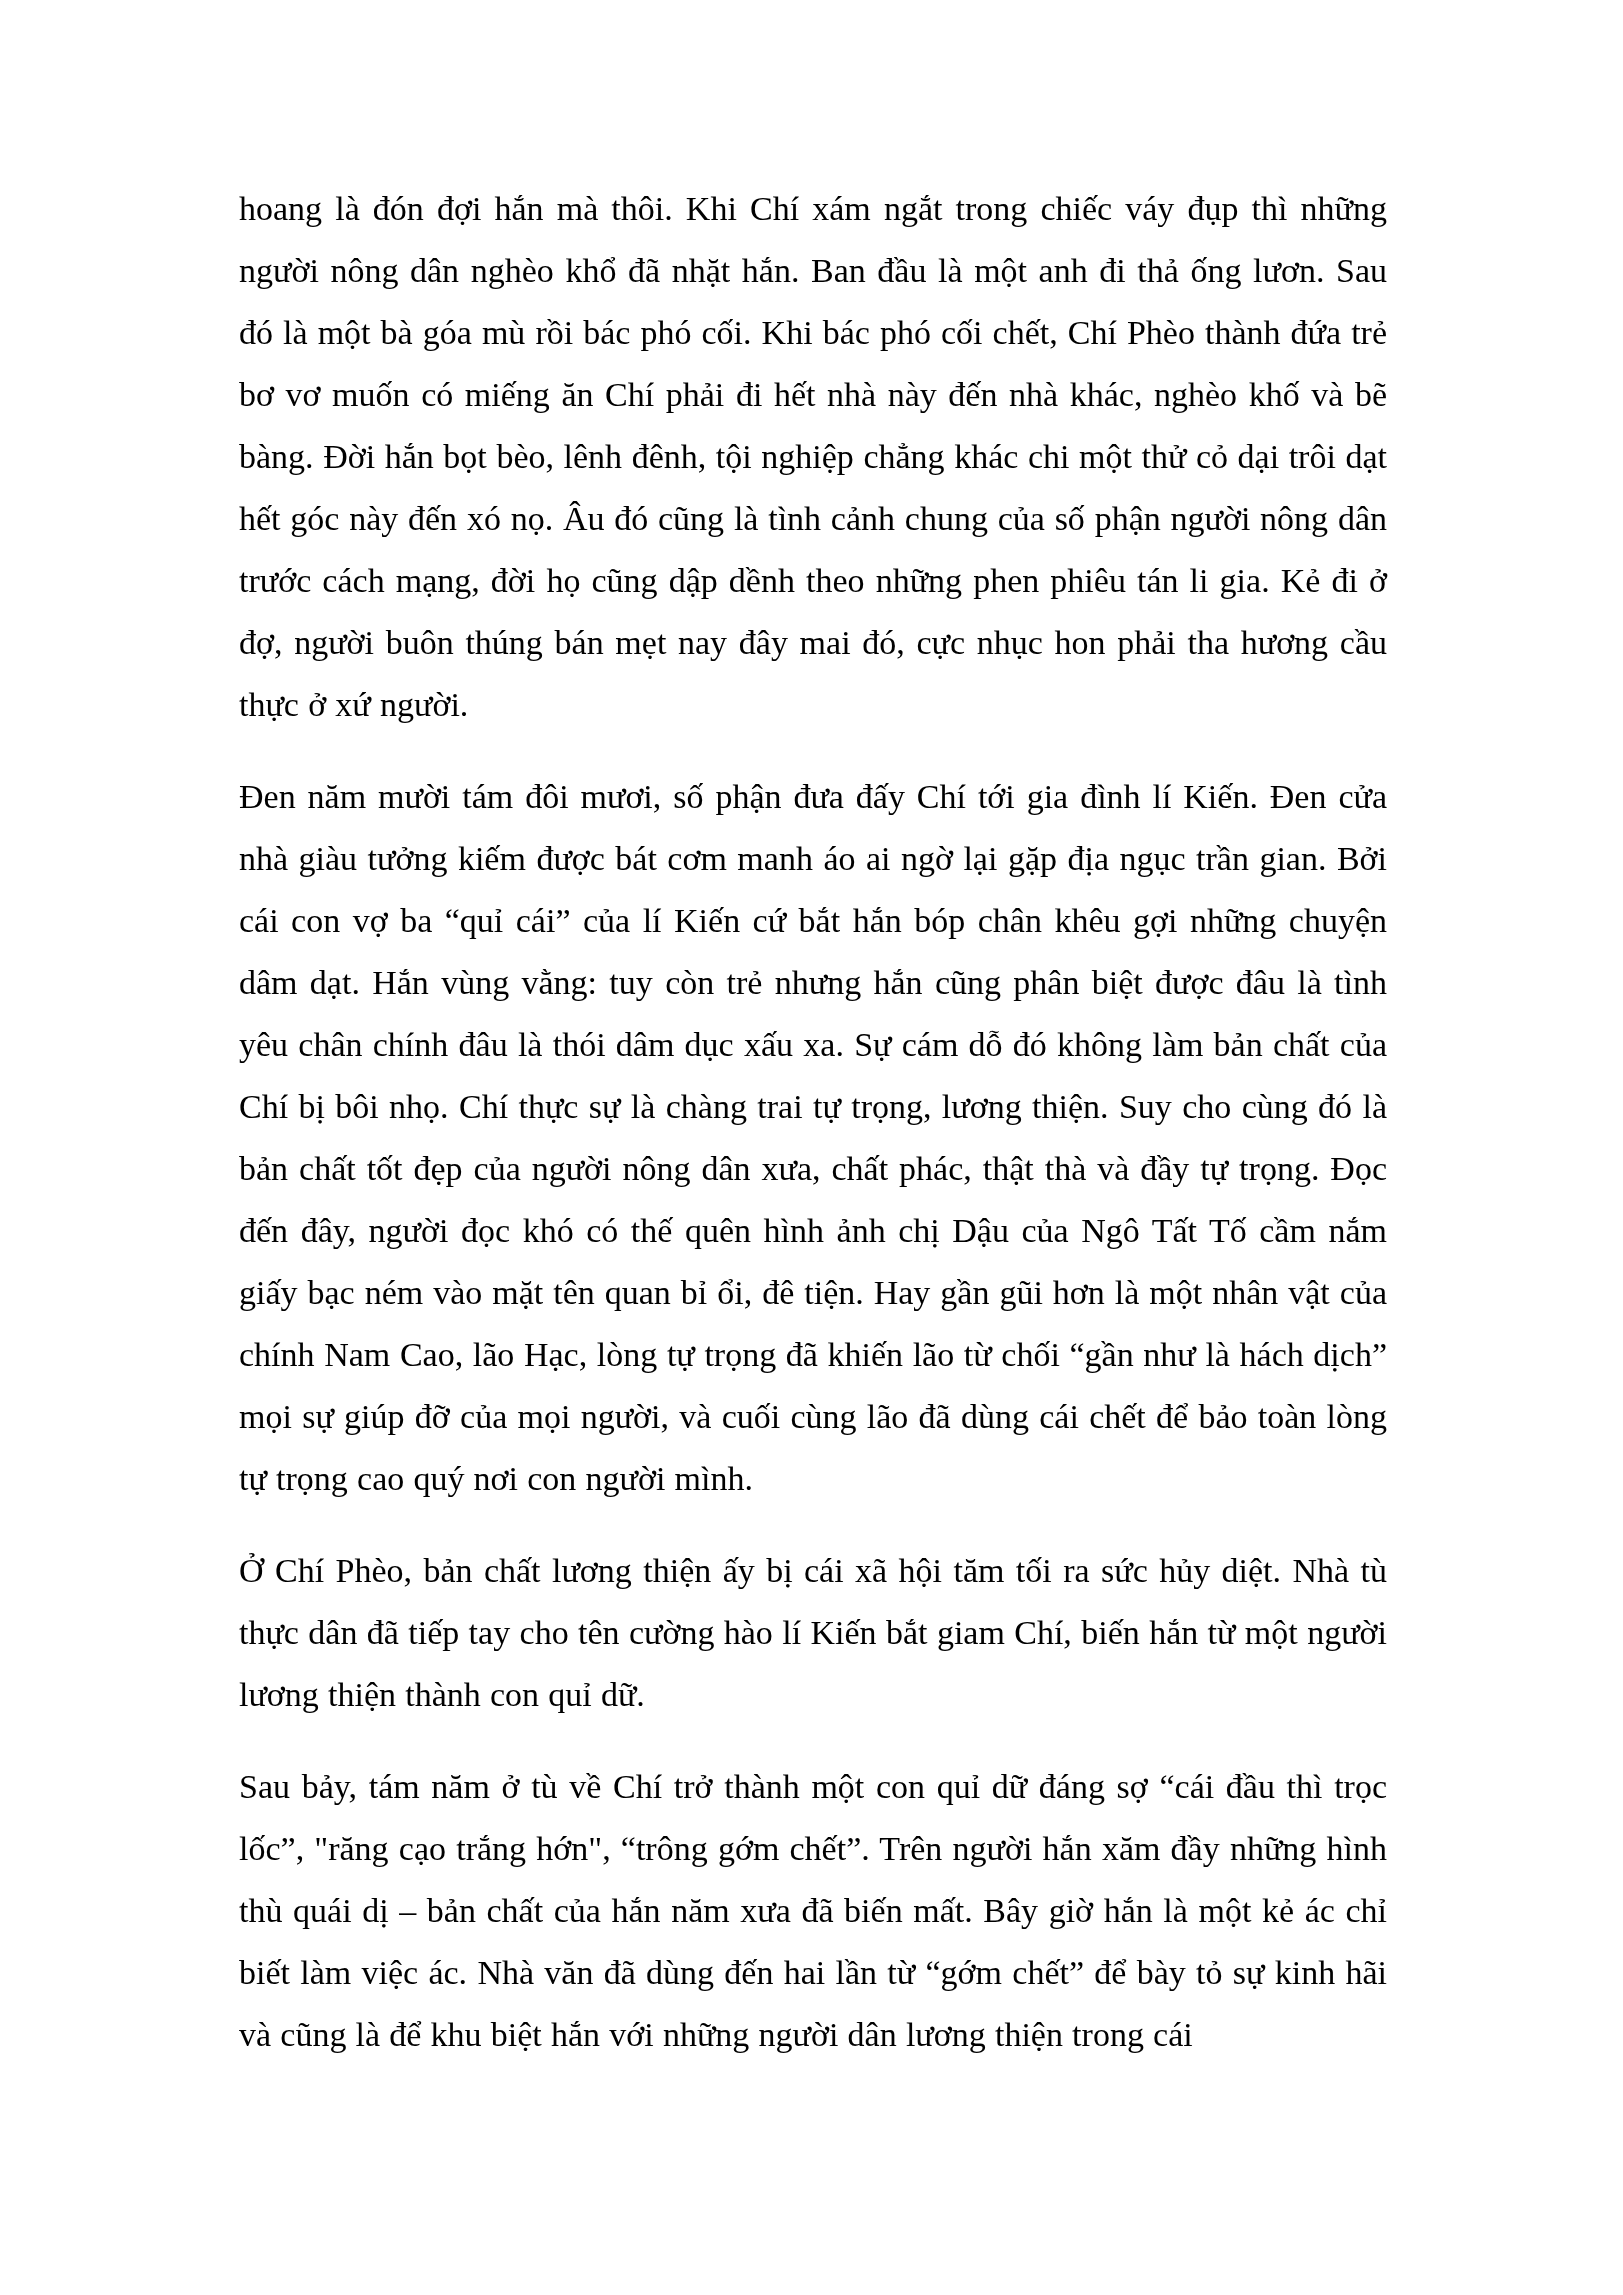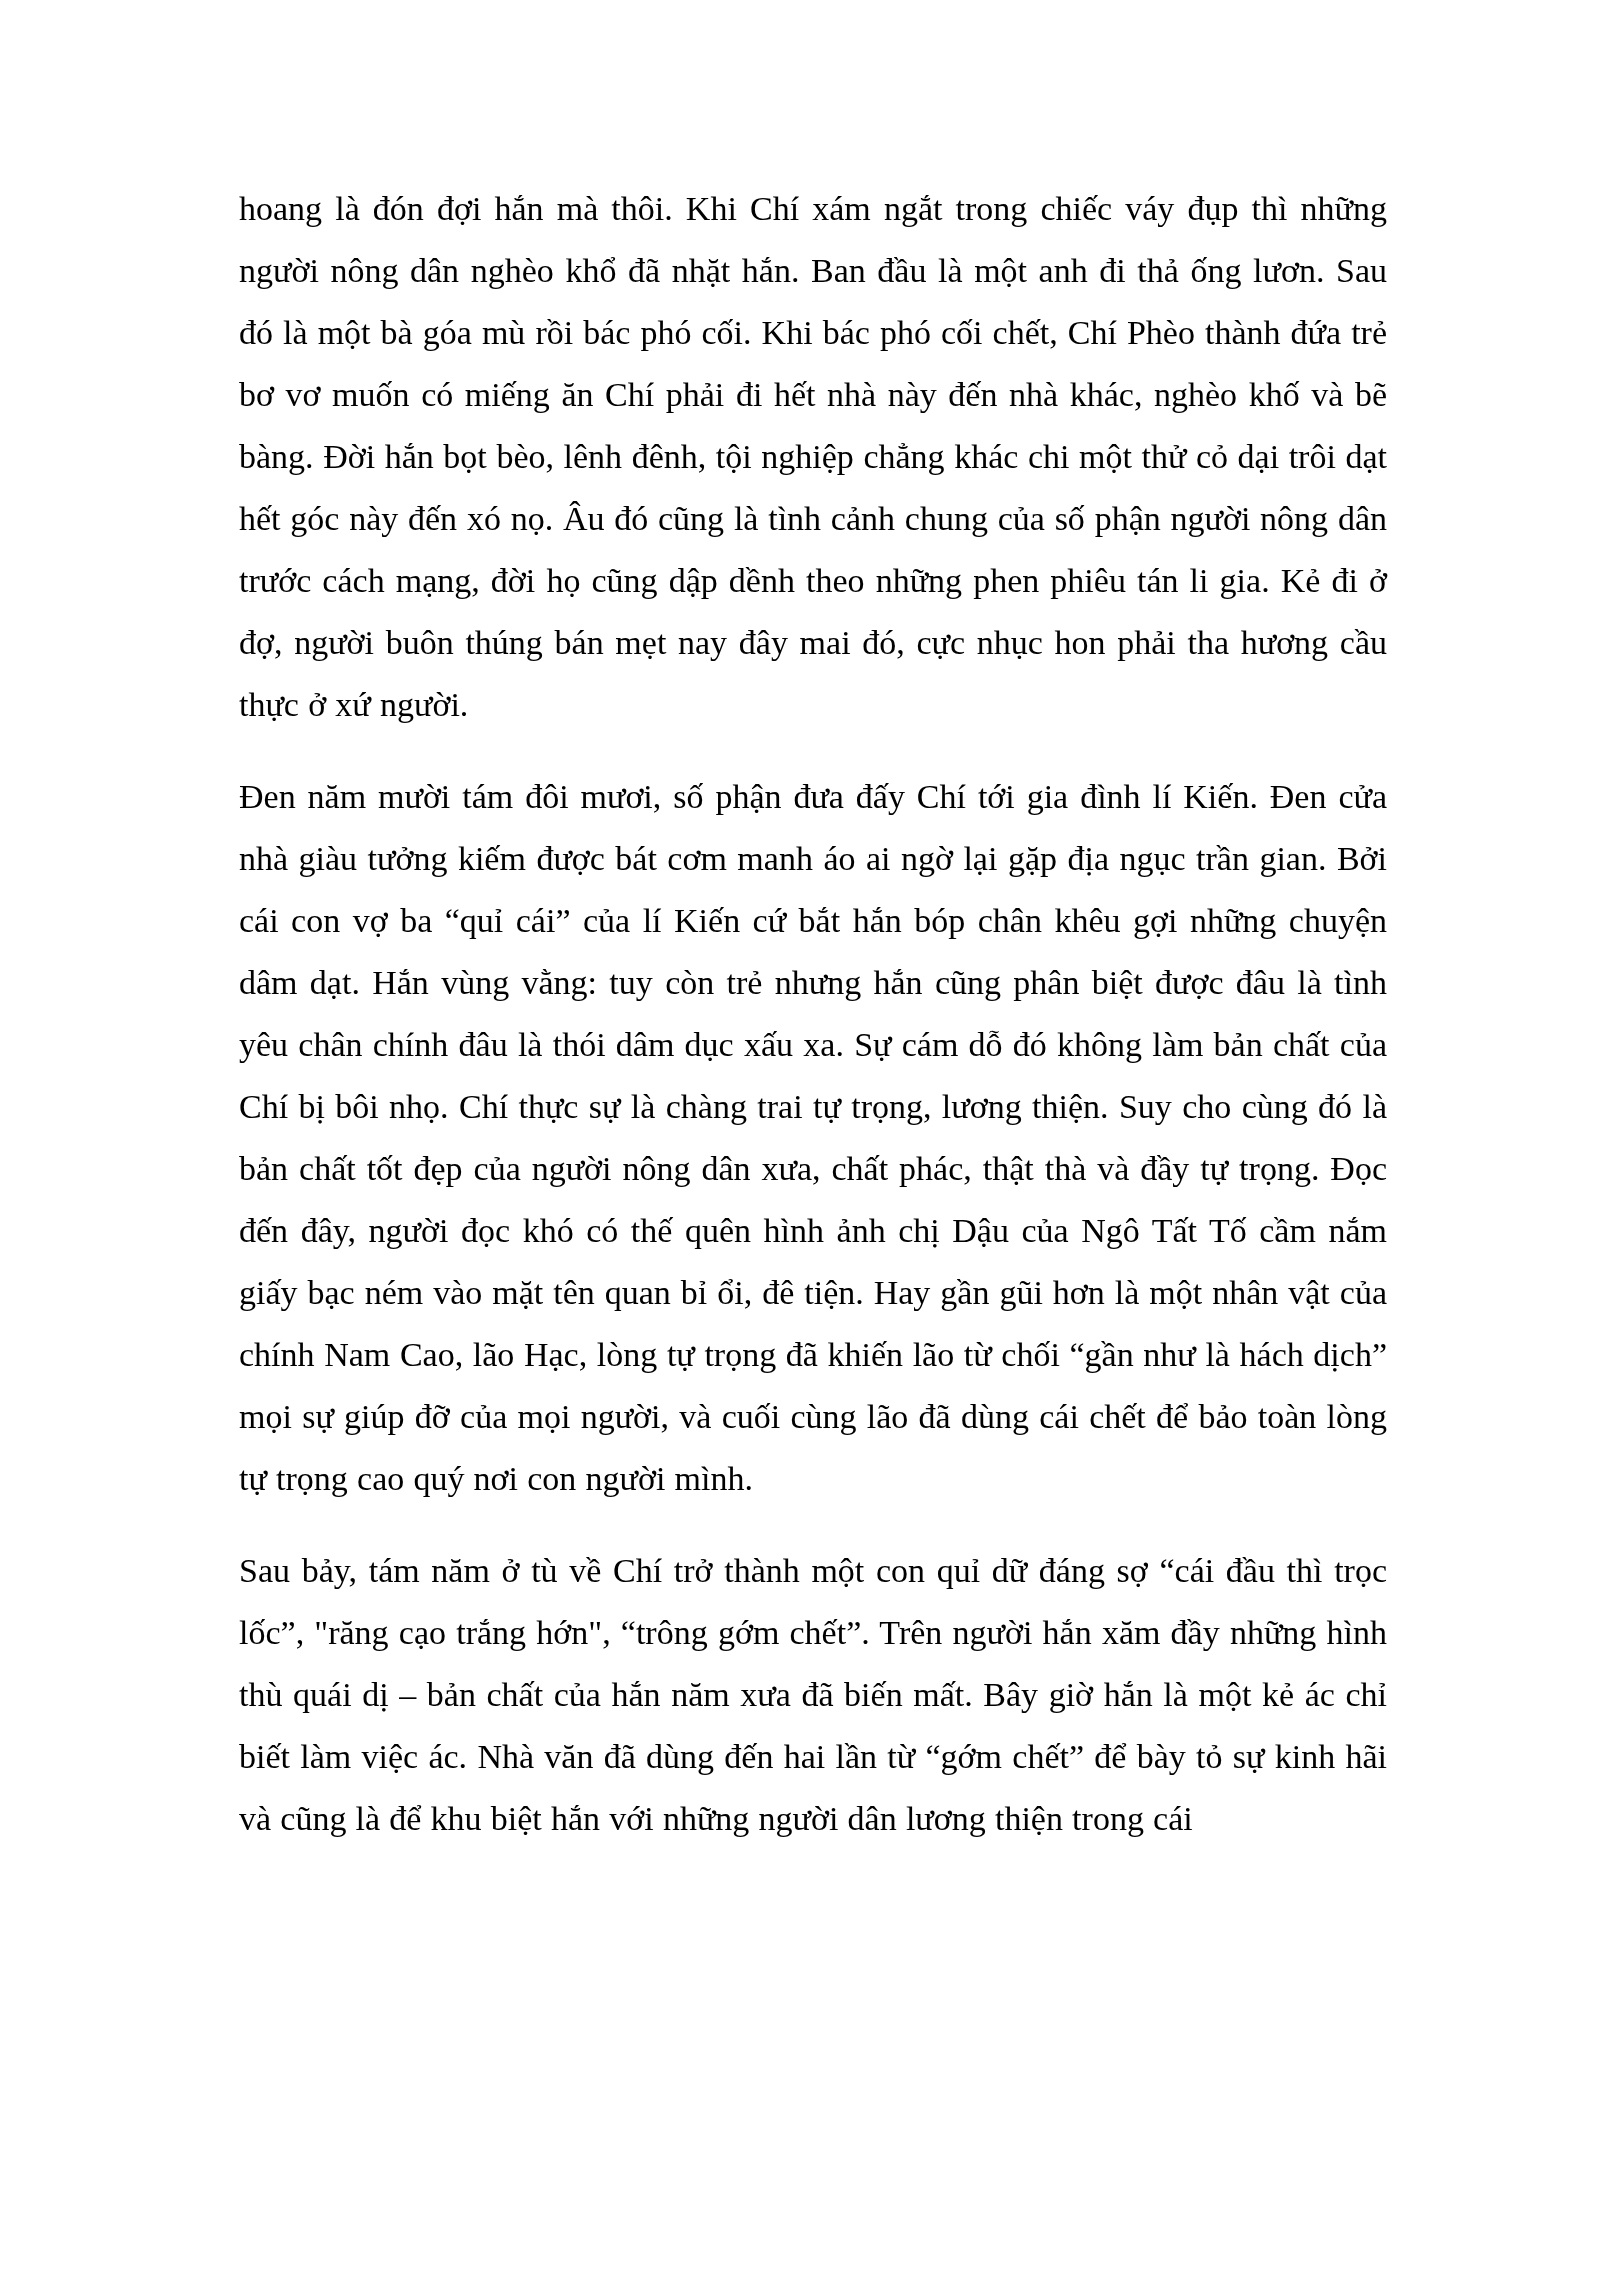--- a/index.html
+++ b/index.html
@@ -32,16 +32,17 @@
     word-spacing: 0.7px;
   }
 </style>
 </head>
 <body>
 
 <div class="page">
   <div class="content">
     <p>hoang là đón đợi hắn mà thôi. Khi Chí xám ngắt trong chiếc váy đụp thì những người nông dân nghèo khổ đã nhặt hắn. Ban đầu là một anh đi thả ống lươn. Sau đó là một bà góa mù rồi bác phó cối. Khi bác phó cối chết, Chí Phèo thành đứa trẻ bơ vơ muốn có miếng ăn Chí phải đi hết nhà này đến nhà khác, nghèo khố và bẽ bàng. Đời hắn bọt bèo, lênh đênh, tội nghiệp chẳng khác chi một thử cỏ dại trôi dạt hết góc này đến xó nọ. Âu đó cũng là tình cảnh chung của số phận người nông dân trước cách mạng, đời họ cũng dập dềnh theo những phen phiêu tán li gia. Kẻ đi ở đợ, người buôn thúng bán mẹt nay đây mai đó, cực nhục hon phải tha hương cầu thực ở xứ người.</p>
     <p>Đen năm mười tám đôi mươi, số phận đưa đấy Chí tới gia đình lí Kiến. Đen cửa nhà giàu tưởng kiếm được bát cơm manh áo ai ngờ lại gặp địa ngục trần gian. Bởi cái con vợ ba “quỉ cái” của lí Kiến cứ bắt hắn bóp chân khêu gợi những chuyện dâm dạt. Hắn vùng vằng: tuy còn trẻ nhưng hắn cũng phân biệt được đâu là tình yêu chân chính đâu là thói dâm dục xấu xa. Sự cám dỗ đó không làm bản chất của Chí bị bôi nhọ. Chí thực sự là chàng trai tự trọng, lương thiện. Suy cho cùng đó là bản chất tốt đẹp của người nông dân xưa, chất phác, thật thà và đầy tự trọng. Đọc đến đây, người đọc khó có thế quên hình ảnh chị Dậu của Ngô Tất Tố cầm nắm giấy bạc ném vào mặt tên quan bỉ ổi, đê tiện. Hay gần gũi hơn là một nhân vật của chính Nam Cao, lão Hạc, lòng tự trọng đã khiến lão từ chối “gần như là hách dịch” mọi sự giúp đỡ của mọi người, và cuối cùng lão đã dùng cái chết để bảo toàn lòng tự trọng cao quý nơi con người mình.</p>
+    <p>Ở Chí Phèo, bản chất lương thiện ấy bị cái xã hội tăm tối ra sức hủy diệt. Nhà tù thực dân đã tiếp tay cho tên cường hào lí Kiến bắt giam Chí, biến hắn từ một người lương thiện thành con quỉ dữ.</p>
     <p>Sau bảy, tám năm ở tù về Chí trở thành một con quỉ dữ đáng sợ “cái đầu thì trọc lốc”, "răng cạo trắng hớn", “trông gớm chết”. Trên người hắn xăm đầy những hình thù quái dị – bản chất của hắn năm xưa đã biến mất. Bây giờ hắn là một kẻ ác chỉ biết làm việc ác. Nhà văn đã dùng đến hai lần từ “gớm chết” để bày tỏ sự kinh hãi và cũng là để khu biệt hắn với những người dân lương thiện trong cái</p>
   </div>
 </div>
 
 
 </body></html>

